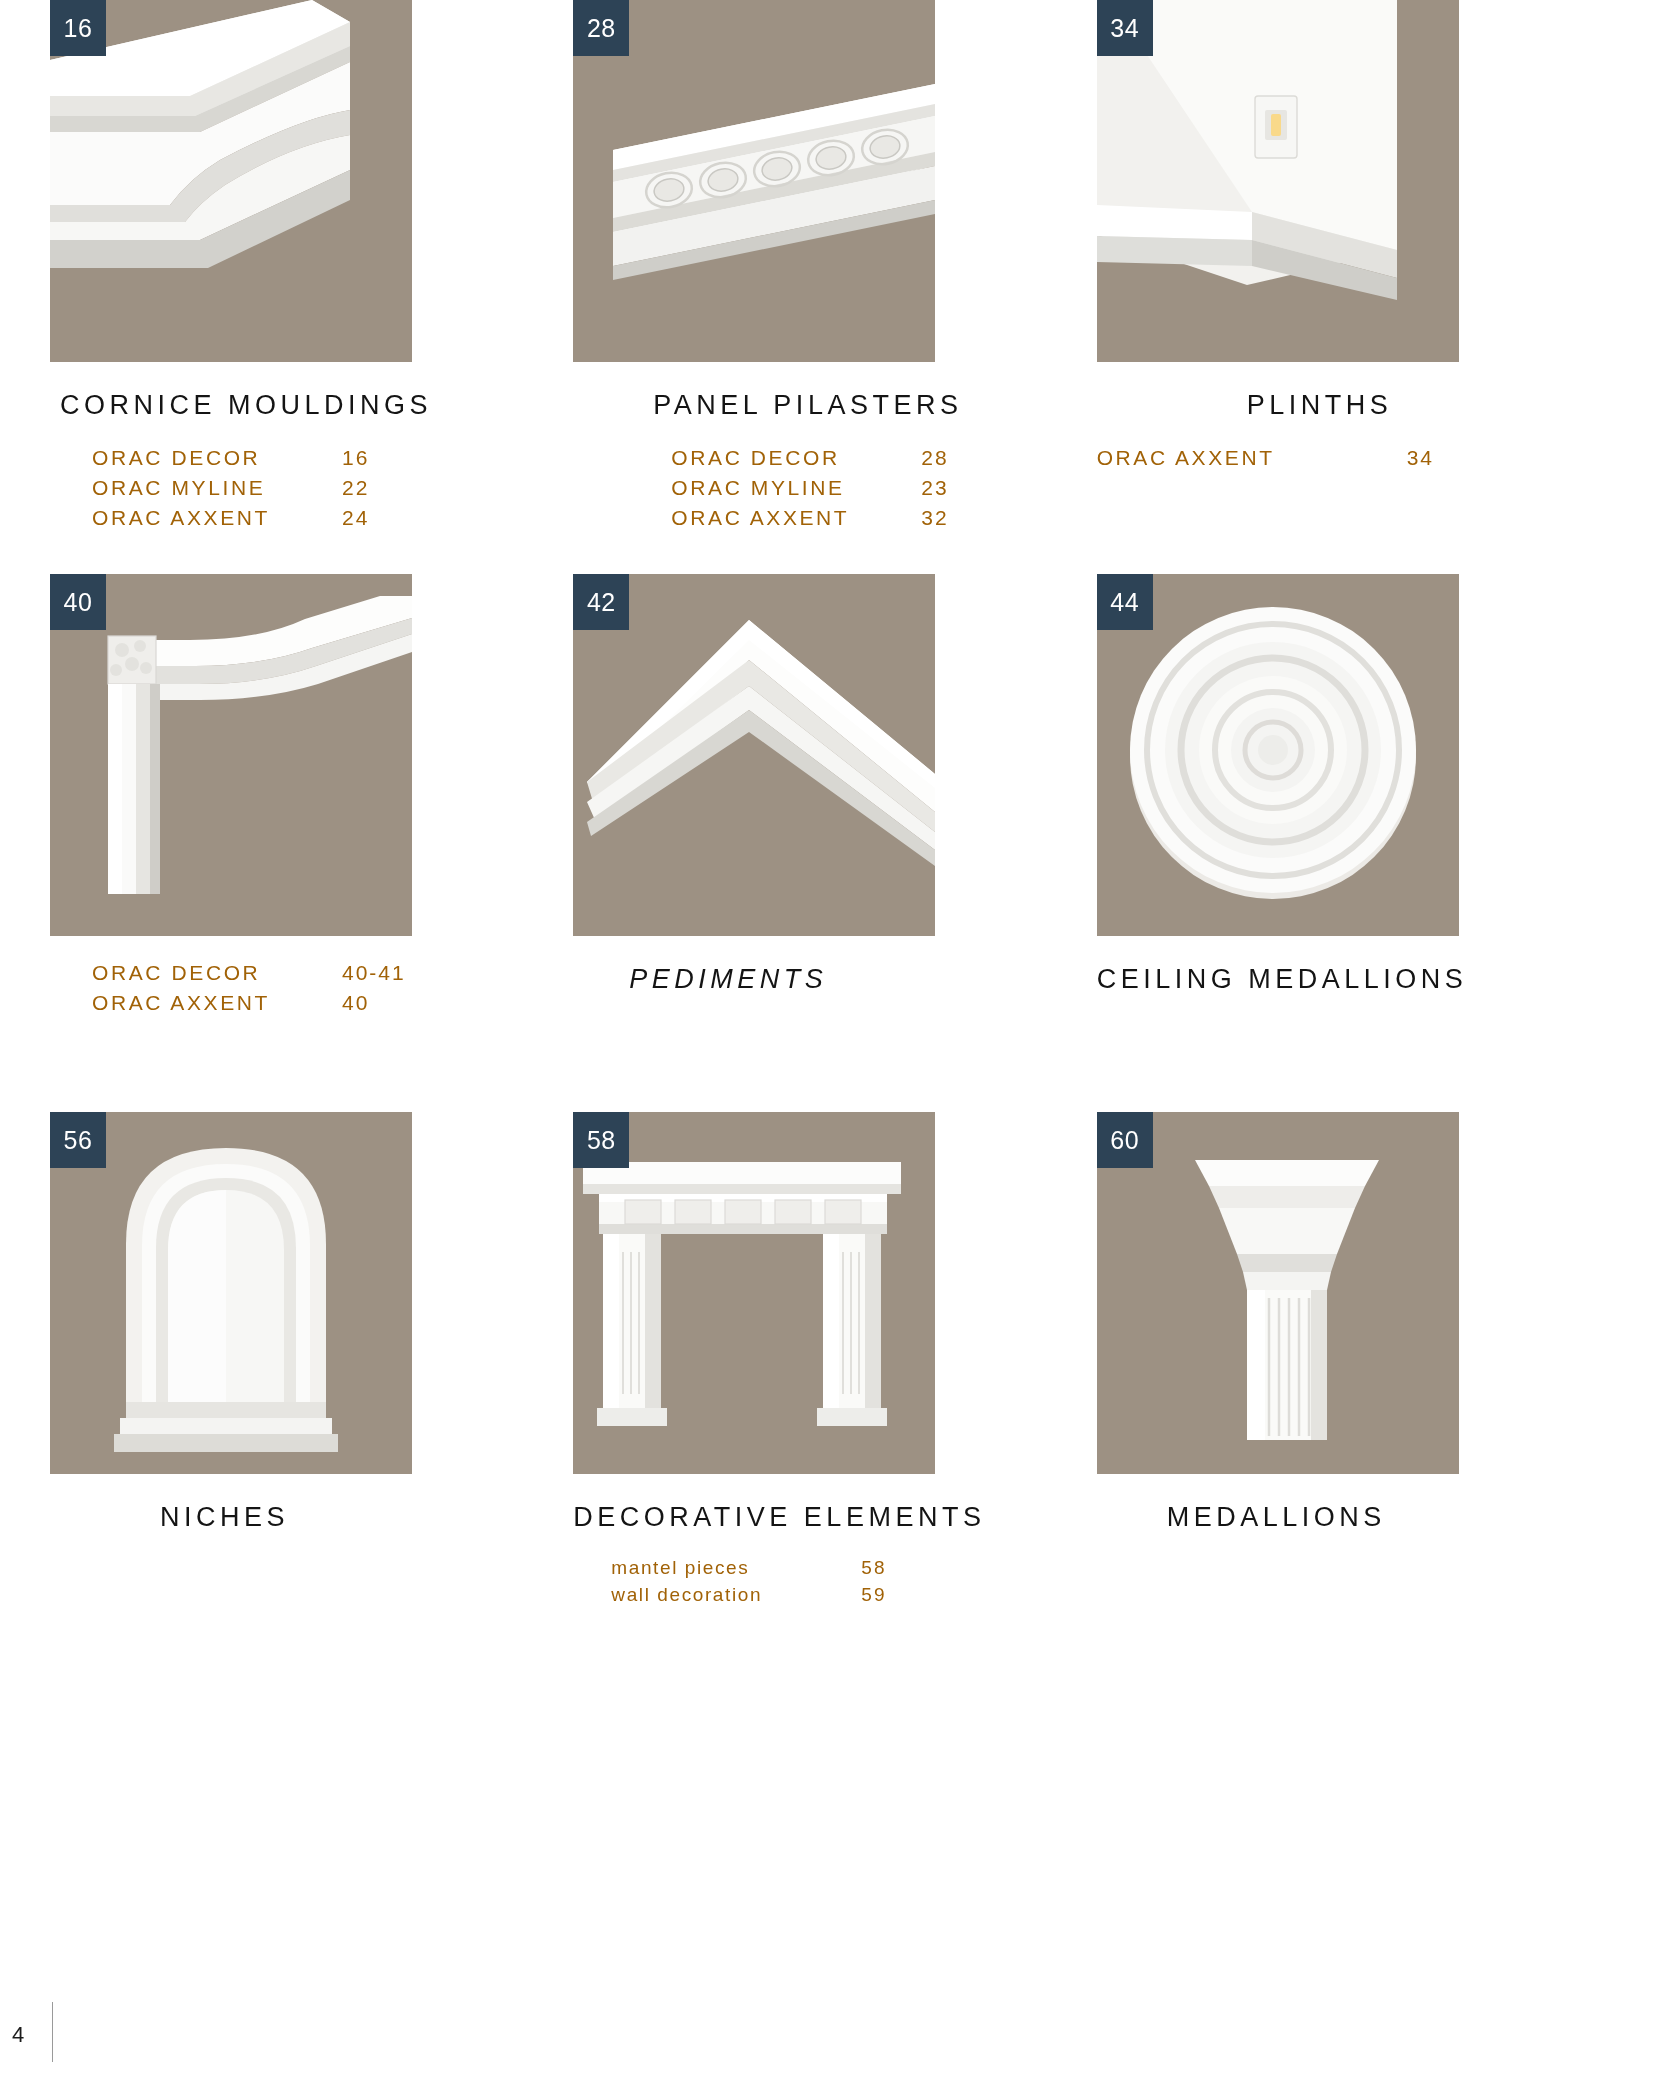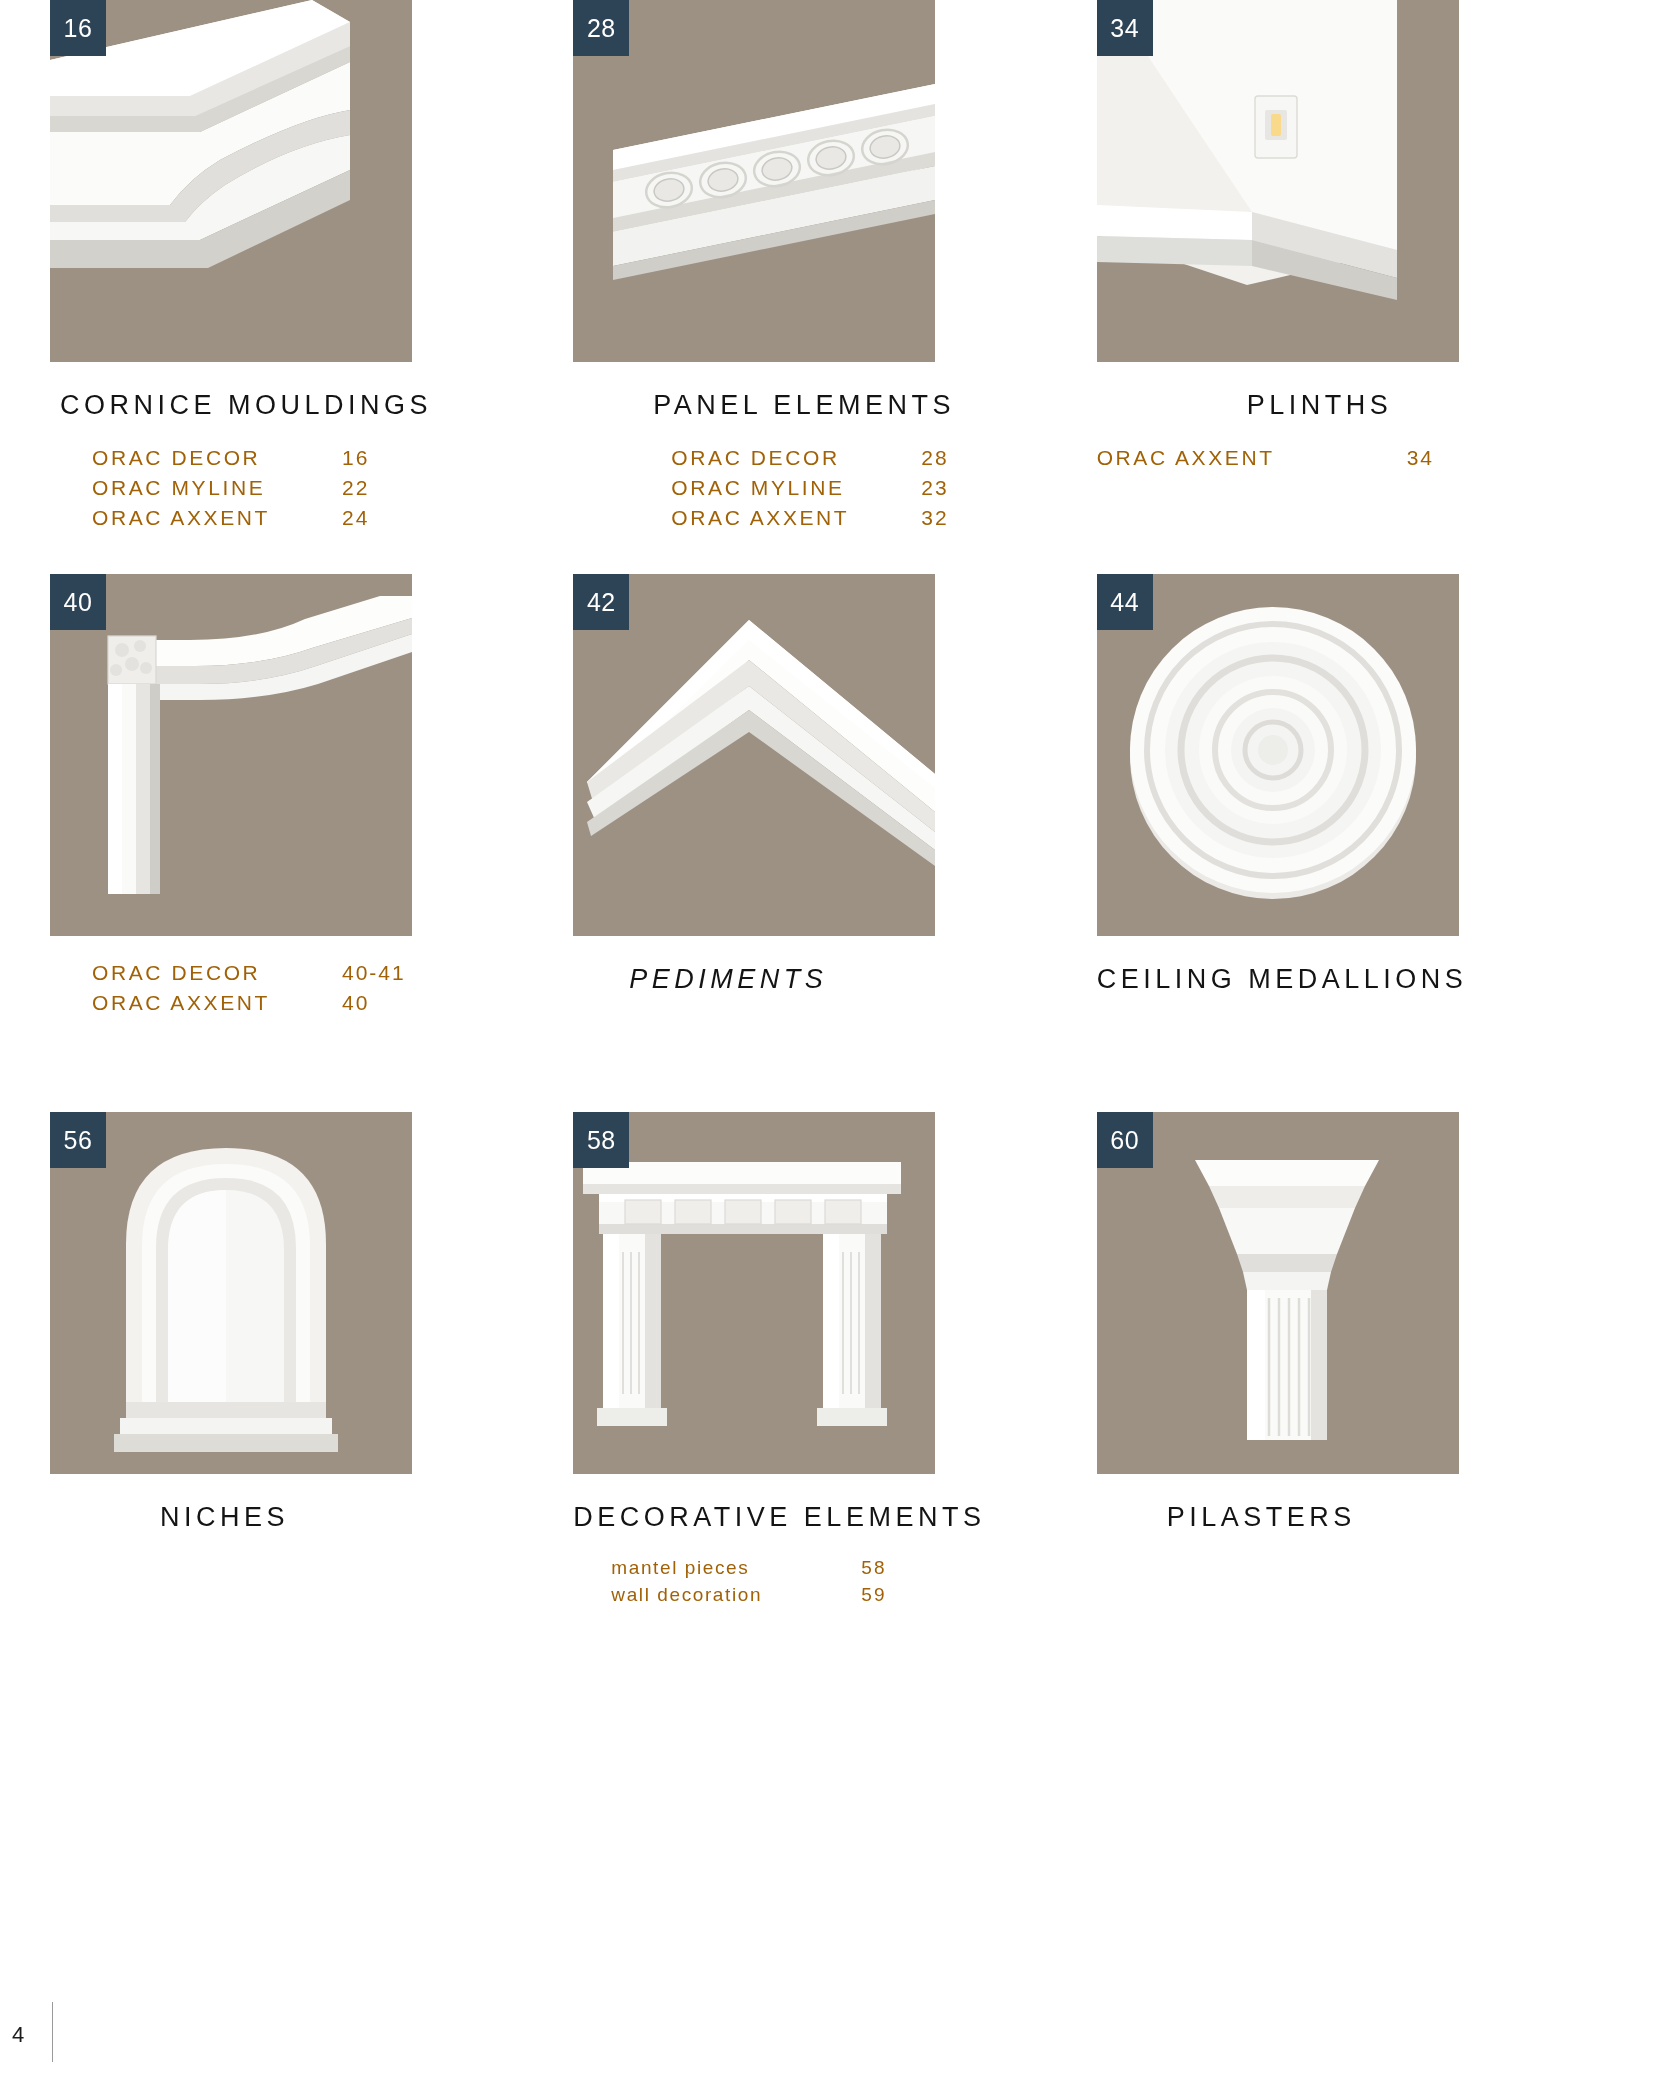--- a/index.html
+++ b/index.html
@@ -219,21 +219,21 @@
               <g fill="none" stroke="#d5d4cf" stroke-width="2.5">
                 <ellipse cx="96" cy="190" rx="23" ry="17" transform="rotate(-11 96 190)"></ellipse>
                 <ellipse cx="150" cy="180" rx="23" ry="17" transform="rotate(-11 150 180)"></ellipse>
                 <ellipse cx="204" cy="169" rx="23" ry="17" transform="rotate(-11 204 169)"></ellipse>
                 <ellipse cx="258" cy="158" rx="23" ry="17" transform="rotate(-11 258 158)"></ellipse>
                 <ellipse cx="312" cy="147" rx="23" ry="17" transform="rotate(-11 312 147)"></ellipse>
               </g>
             </g>
           </svg>
         </div>
-        <div class="caption">PANEL ELEMENTS</div>
+        <div class="caption">PANEL PILASTERS</div>
         <div class="entries">
           <div class="entry">
             <span class="nm">ORAC DECOR</span>
             <span class="pg">28</span>
           </div>
           <div class="entry">
             <span class="nm">ORAC MYLINE</span>
             <span class="pg">23</span>
           </div>
           <div class="entry">
@@ -440,21 +440,21 @@
               <g stroke="#dddcd8" stroke-width="2.5" fill="none">
                 <line x1="172" y1="186" x2="172" y2="324"></line>
                 <line x1="182" y1="186" x2="182" y2="324"></line>
                 <line x1="192" y1="186" x2="192" y2="324"></line>
                 <line x1="202" y1="186" x2="202" y2="324"></line>
                 <line x1="212" y1="186" x2="212" y2="324"></line>
               </g>
             </g>
           </svg>
         </div>
-        <div class="caption lower-caption">PILASTERS</div>
+        <div class="caption lower-caption">MEDALLIONS</div>
         <div class="badge">60</div>
       </div>
     </div>
 
   </div>
 
   <div class="folio">4</div>
   <div class="folio-rule"></div>
 
 </div>

